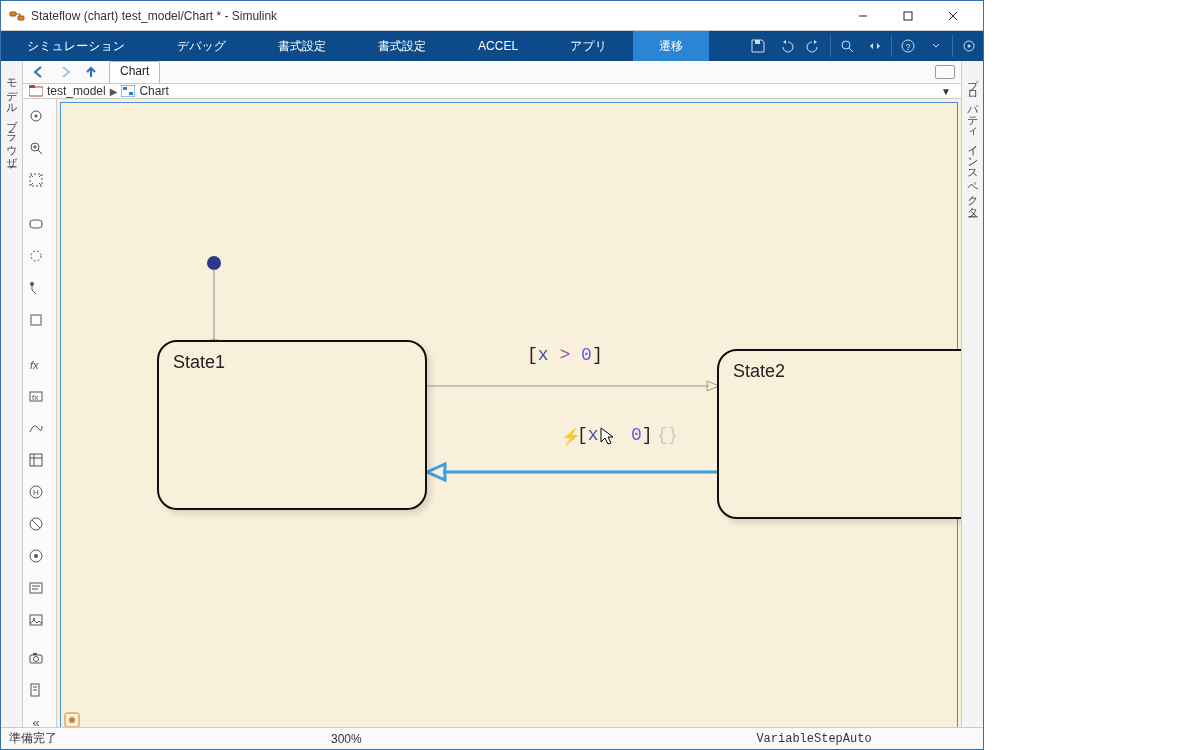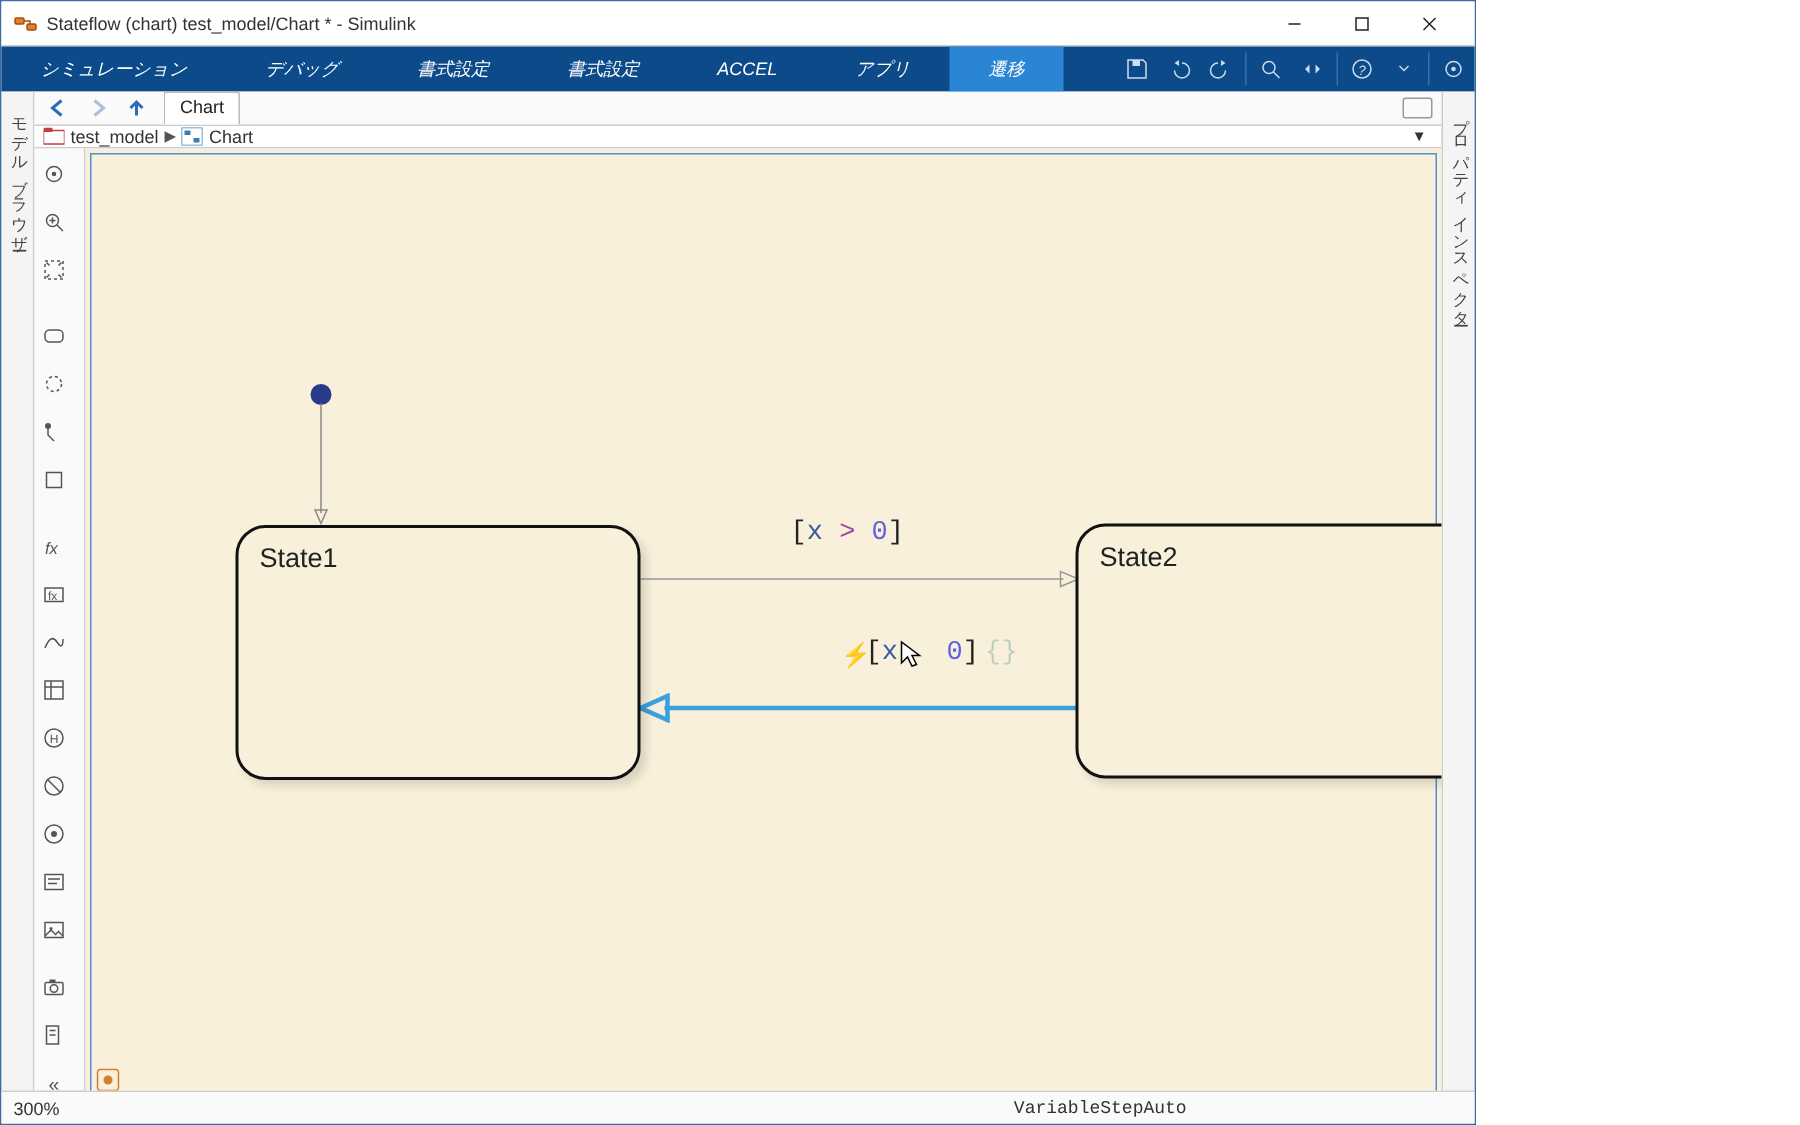--- a/index.html
+++ b/index.html
@@ -4,21 +4,21 @@
 <style>
   * { box-sizing: border-box; margin: 0; padding: 0; }
   body { font-family: "Segoe UI", "Meiryo", sans-serif; font-size: 12px; background: #fff; color: #222; }
   .window { width: 984px; height: 750px; border: 1px solid #3a6ea5; display: flex; flex-direction: column; }
   .titlebar { height: 30px; background: #fff; display: flex; align-items: center; padding: 0 8px; border-bottom: 1px solid #ccc; }
   .titlebar .app-icon { width: 16px; height: 16px; margin-right: 6px; }
   .titlebar .title { flex: 1; font-size: 12px; color: #333; }
   .titlebar .win-controls { display: flex; gap: 0; }
   .titlebar .win-btn { width: 45px; height: 30px; display: flex; align-items: center; justify-content: center; cursor: pointer; }
 
-  .menubar { height: 30px; background: #0c4a8a; display: flex; align-items: stretch; color: #fff; font-size: 12px; font-style: italic; }
+  .menubar { height: 30px; background: #0c4a8a; display: flex; align-items: stretch; color: #fff; font-size: 12px; }
   .menubar .menu-item { padding: 0 26px; display: flex; align-items: center; cursor: pointer; }
   .menubar .menu-item.active { background: #2a85d4; }
   .menubar .spacer { flex: 1; }
   .menubar .tool-btn { width: 28px; display: flex; align-items: center; justify-content: center; cursor: pointer; color: #cde; }
   .menubar .sep { width: 1px; background: #3a6ea5; margin: 4px 2px; }
 
   .body-row { flex: 1; display: flex; overflow: hidden; }
   .side-tab { width: 22px; background: #f4f4f4; border-right: 1px solid #ccc; display: flex; align-items: flex-start; justify-content: center; padding-top: 6px; }
   .side-tab.right { border-right: none; border-left: 1px solid #ccc; }
   .side-tab span { writing-mode: vertical-rl; font-size: 11px; color: #444; padding: 4px 0; cursor: pointer; }
@@ -36,21 +36,21 @@
 
   .workarea { flex:1; display:flex; }
   .tool-palette { width: 34px; background: #fafafa; border-right: 1px solid #ccc; display:flex; flex-direction:column; padding-top:4px; gap:6px; }
   .tool-palette .tbtn { width:26px; height:26px; display:flex; align-items:center; justify-content:center; cursor:pointer; color:#555; border-radius:3px;}
   .tool-palette .tspace { flex:1; }
 
   .canvas-wrap { flex:1; position:relative; background:#f9f0db; overflow:hidden;padding-left:40px; }
   .canvas-wrap::before { content:""; position:absolute; inset:3px; border:1px solid #4a90d9; }
   
   .state { position:absolute; border:2px solid #111; border-radius:20px; background:#f9f0db; box-shadow: 4px 4px 6px rgba(0,0,0,0.12); padding:10px 14px; font-size:18px; }
-  .state1 { left:100px; top:251px; width:270px; height:170px; }
+  .state1 { left:100px; top:241px; width:270px; height:170px; }
   .state2 { left:660px; top:250px; width:270px; height:170px; }
 
   .initial-dot { position:absolute; left:150px; top:157px; width:14px; height:14px; background:#2a3a8a; border-radius:50%; }
   
   .trans-label { position:absolute; font-size:18px; font-family: "Consolas","Courier New",monospace; color:#666; }
   .trans-label .bracket { color:#222; }
   .trans-label .var { color:#3a5aa0; }
   .trans-label .op { color:#9a4aa0; }
   .trans-label .num { color:#6060e0; }
   .trans-label .curly { color:#c0d0c0; font-size:18px; margin-left:4px;}
@@ -367,16 +367,17 @@
         </div>
       </div>
     </div>
 
     <div class="side-tab right">
         <span>プロパティ インスペクター</span>
       </div>
   </div>
 
   <div class="statusbar">
+    <div class="sleft">準備完了</div>
     <div class="scenter">300%</div>
     <div class="sright">VariableStepAuto</div>
   </div>
 </div>
 
 </body></html>

